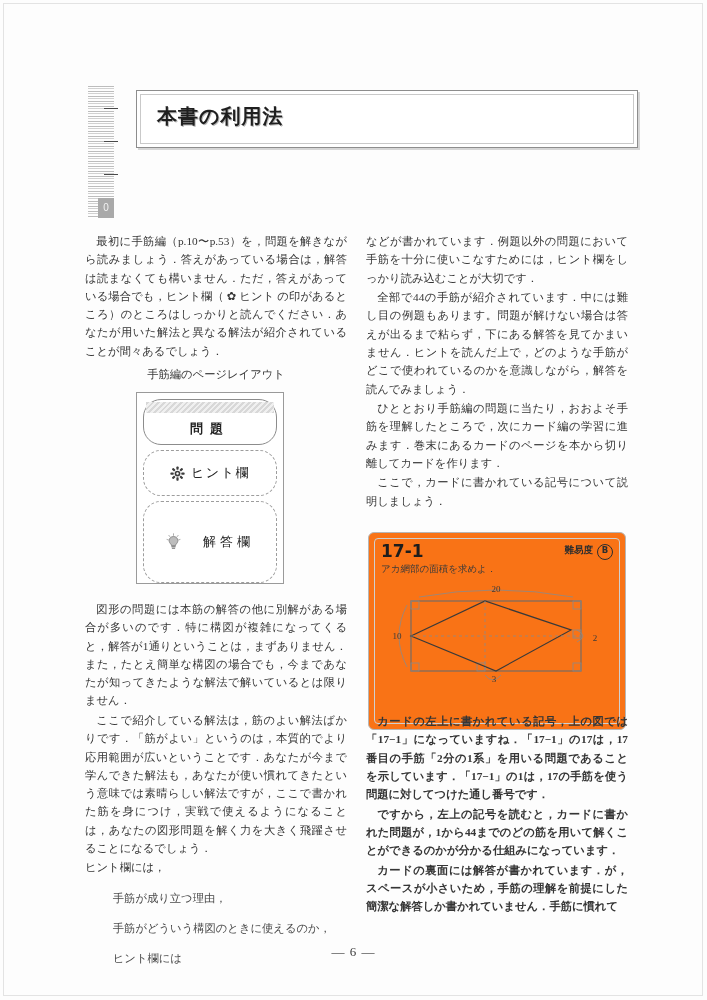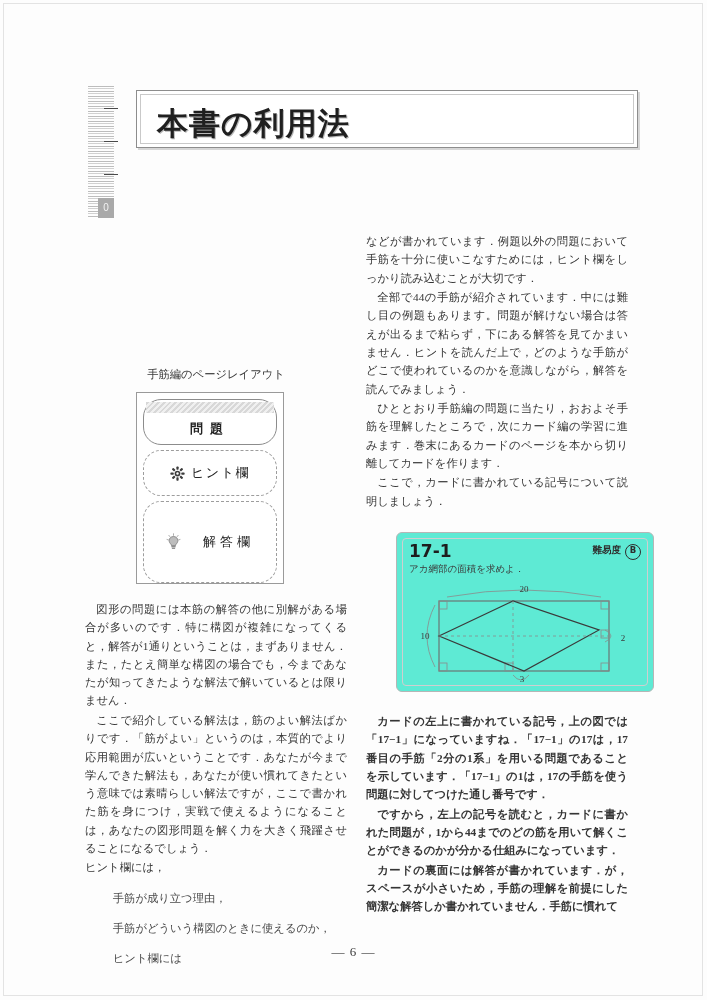--- a/index.html
+++ b/index.html
@@ -90,21 +90,21 @@
     inset: 3px;
     border: 1px solid #c9c9c9;
     box-sizing: border-box;
   }
   .title-text {
     position: absolute;
     left: 20px;
     top: 12px;
     font-family: "DejaVu Sans", "Liberation Sans", sans-serif;
     font-weight: bold;
-    font-size: 31px;
+    font-size: 20px;
     letter-spacing: 1px;
     color: #1f1f1f;
     text-shadow: 1px 1px 0 #b8b8b8;
   }
 
   
   .col {
     position: absolute;
     top: 232px;
     width: 262px;
@@ -208,26 +208,25 @@
 
   .gear-icon { width: 15px; height: 15px; display: block; }
   .bulb-icon { width: 15px; height: 18px; display: block; }
 
   
   .card {
     position: absolute;
     left: 368px;
     top: 532px;
     width: 258px;
-    height: 160px;
+    height: 198px;
     border: 1px solid #b6b6b6;
     border-radius: 6px;
-    background: #5eead4;
-    box-sizing: border-box;
-    margin-left: 28px;
+    background: #f97316;
+    box-sizing: border-box;
   }
   .card-inner {
     position: absolute;
     left: 5px; top: 5px; right: 5px; bottom: 5px;
     border: 1px solid #cfcfcf;
     border-radius: 4px;
     box-sizing: border-box;
   }
   .card-id {
     position: absolute;
@@ -298,20 +297,23 @@
     <div class="tick" style="top:55px"></div>
     <div class="tick" style="top:88px"></div>
     <div class="zero-box">0</div>
   </div>
 
   <div class="title-banner">
     <div class="title-banner-inner"></div>
     <div class="title-text">本書の利用法</div>
   </div>
 
+  <div class="col col-left">
+    <p class="para">最初に手筋編（p.10〜p.53）を，問題を解きながら読みましょう．答えがあっている場合は，解答は読まなくても構いません．ただ，答えがあっている場合でも，ヒント欄（ ✿ ヒント の印があるところ）のところはしっかりと読んでください．あなたが用いた解法と異なる解法が紹介されていることが間々あるでしょう．</p>
+  </div>
 
   <div class="fig-caption">手筋編のページレイアウト</div>
 
   <div class="layout-fig">
 
     <div class="lf-block lf-problem">
       <div class="stripe"></div>
       <div class="lbl">問題</div>
     </div>
 

